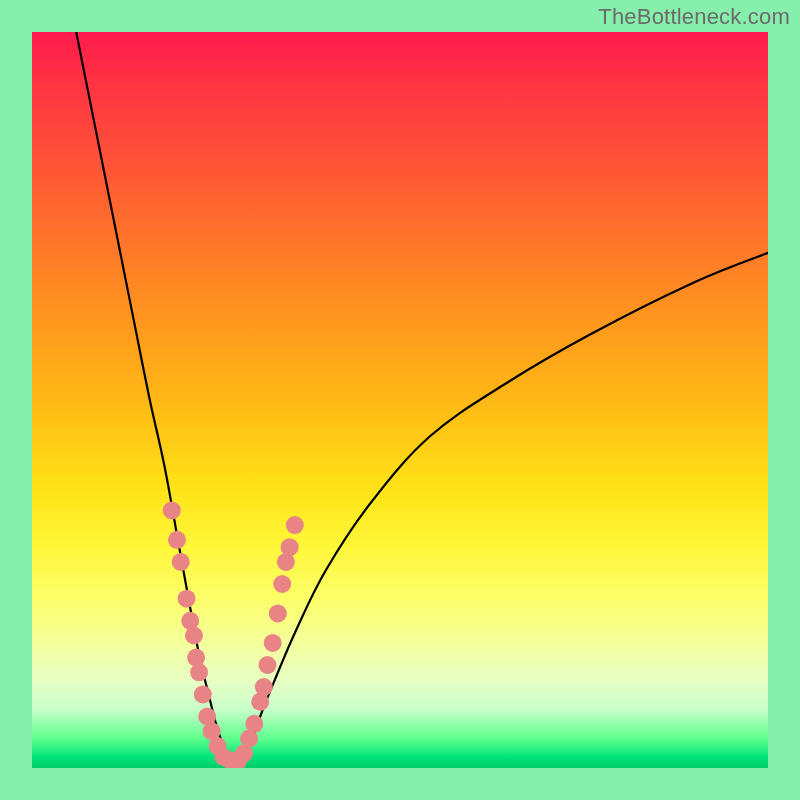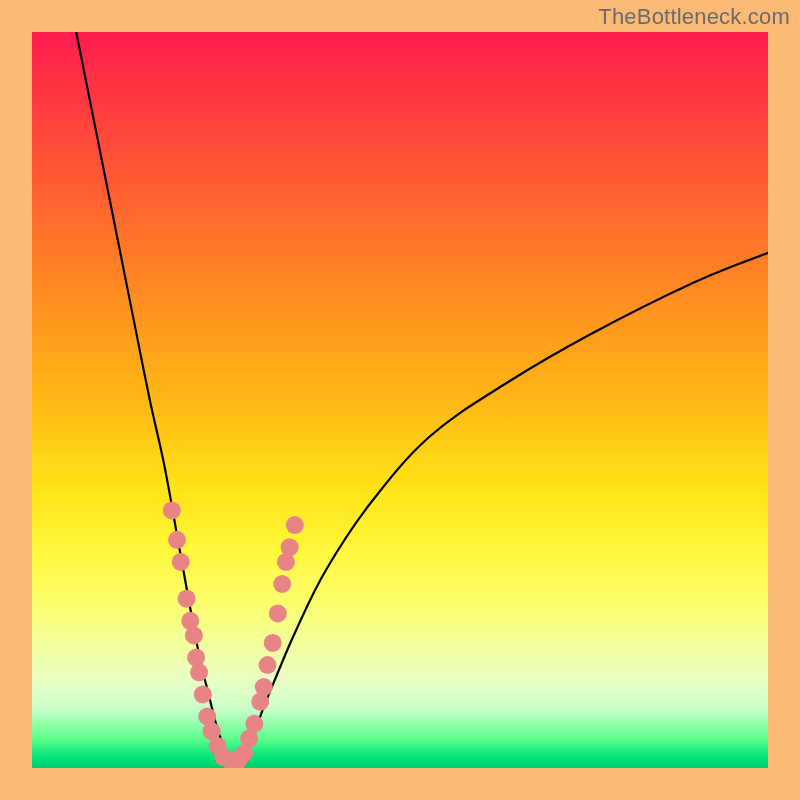--- a/index.html
+++ b/index.html
@@ -8,21 +8,21 @@
     width: 800px;
     height: 800px;
     background: #000;
     overflow: hidden;
     font-family: Arial, Helvetica, sans-serif;
   }
   .frame {
     position: relative;
     width: 800px;
     height: 800px;
-    background: #fdba74;
+    background: #86efac;
   }
   .plot-area {
     position: absolute;
     left: 32px;
     top: 32px;
     width: 736px;
     height: 736px;
     overflow: hidden;
   }
   .gradient-bg {

